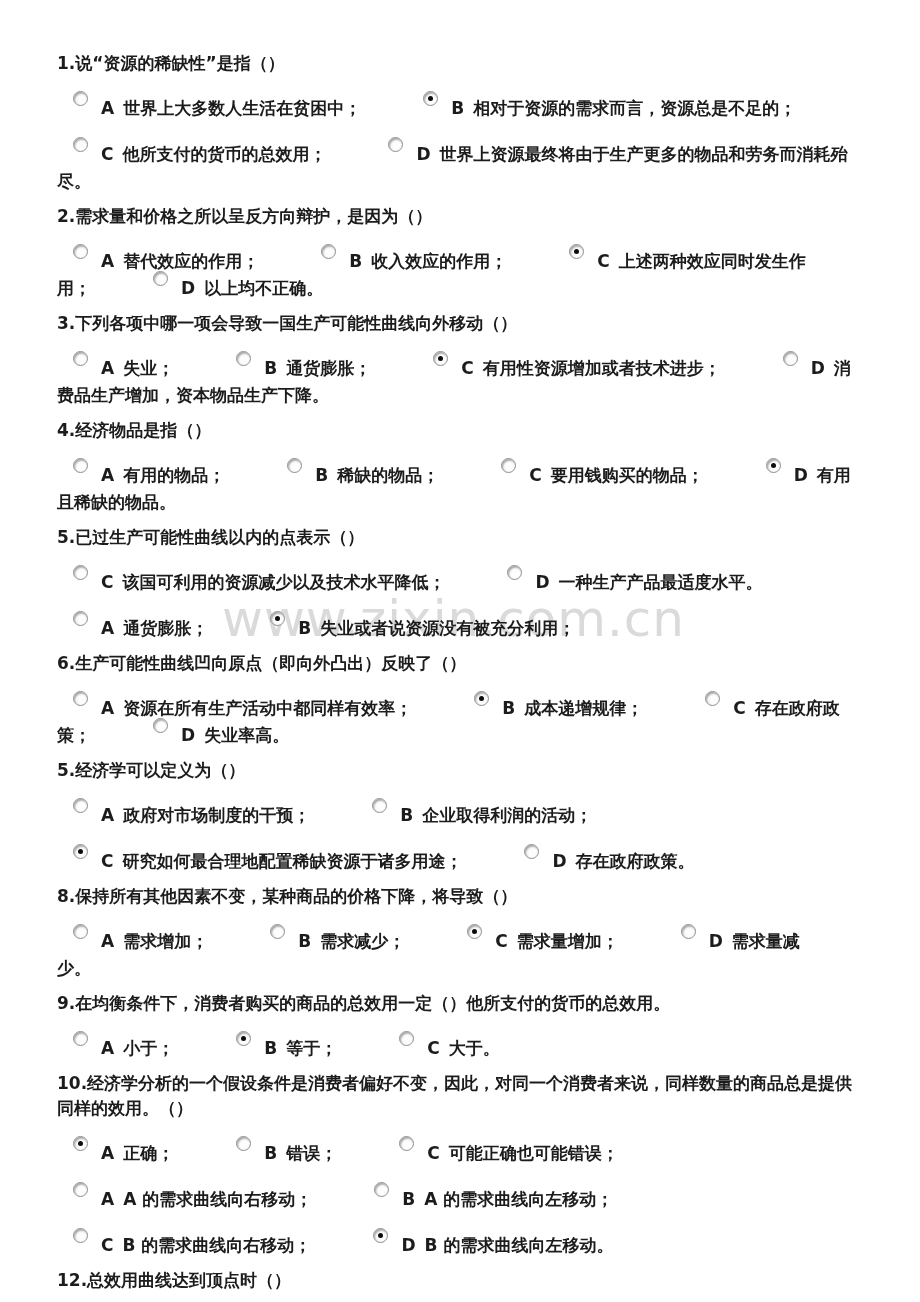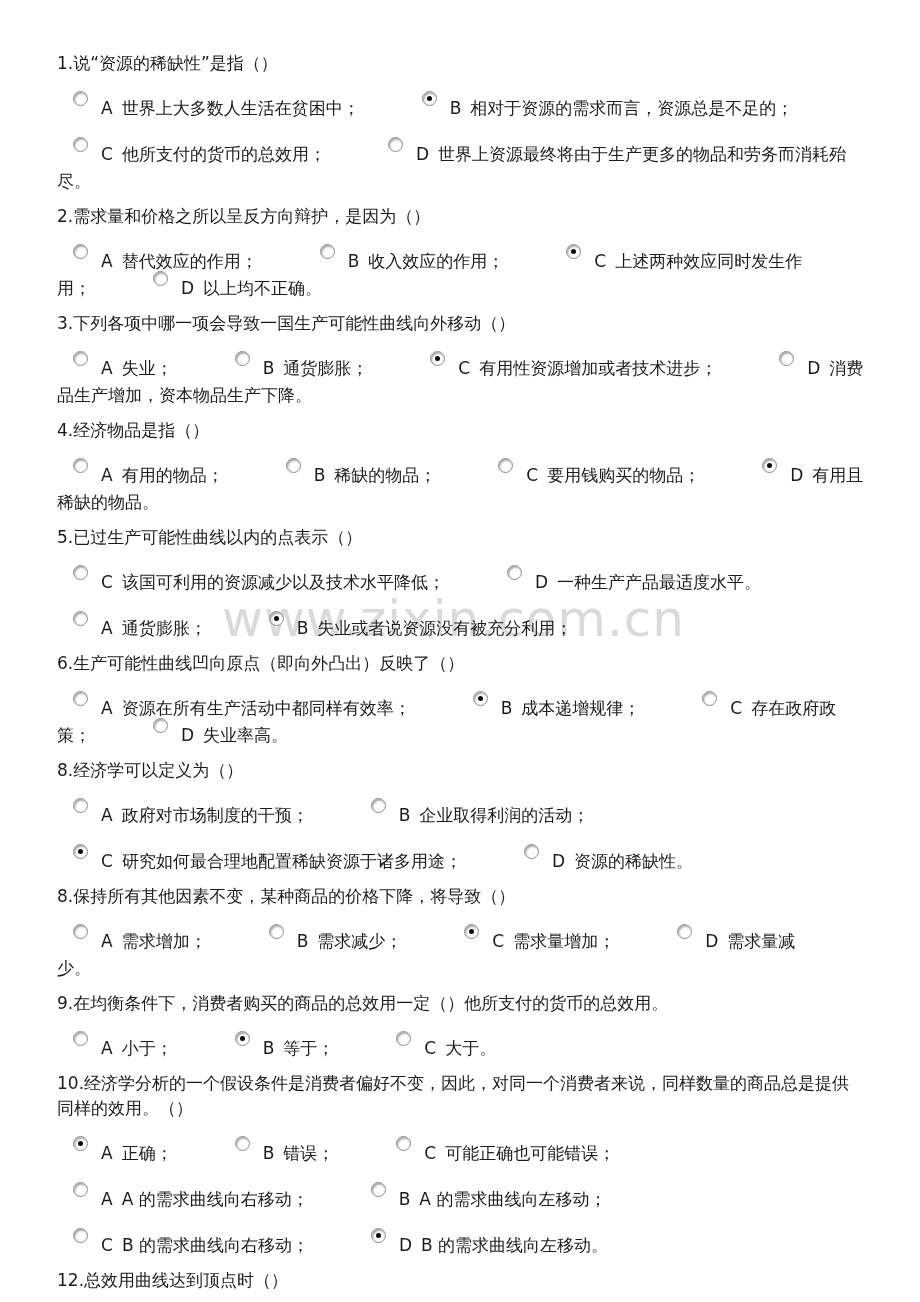--- a/index.html
+++ b/index.html
@@ -26,20 +26,21 @@
     color: #dadada;
     letter-spacing: 1px;
     white-space: nowrap;
     pointer-events: none;
     z-index: 0;
     font-family: "DejaVu Sans", "Liberation Sans", sans-serif;
   }
   #quiz {
     position: relative;
     z-index: 1;
+    font-weight: bold;
   }
   .q-title {
     line-height: 25px;
     margin-top: 9px;
   }
   .opt-row {
     line-height: 27px;
     margin: 12px 0 6px;
     padding-top: 7px;
   }
@@ -100,23 +101,23 @@
     <div class="q">
       <div class="q-title">5.已过生产可能性曲线以内的点表示（）</div>
       <div class="opt-row"><span class="opt"><span class="radio"></span><span class="letter">C</span><span class="opt-text">该国可利用的资源减少以及技术水平降低；</span></span><span class="opt"><span class="radio"></span><span class="letter">D</span><span class="opt-text">一种生产产品最适度水平。</span></span></div>
       <div class="opt-row"><span class="opt"><span class="radio"></span><span class="letter">A</span><span class="opt-text">通货膨胀；</span></span><span class="opt"><span class="radio selected"></span><span class="letter">B</span><span class="opt-text">失业或者说资源没有被充分利用；</span></span></div>
     </div>
     <div class="q">
       <div class="q-title">6.生产可能性曲线凹向原点（即向外凸出）反映了（）</div>
       <div class="opt-row"><span class="opt"><span class="radio"></span><span class="letter">A</span><span class="opt-text">资源在所有生产活动中都同样有效率；</span></span><span class="opt"><span class="radio selected"></span><span class="letter">B</span><span class="opt-text">成本递增规律；</span></span><span class="opt"><span class="radio"></span><span class="letter">C</span><span class="opt-text">存在政府政策；</span></span><span class="opt"><span class="radio"></span><span class="letter">D</span><span class="opt-text">失业率高。</span></span></div>
     </div>
     <div class="q">
-      <div class="q-title">8.经济学可以定义为（）</div>
+      <div class="q-title">5.经济学可以定义为（）</div>
       <div class="opt-row"><span class="opt"><span class="radio"></span><span class="letter">A</span><span class="opt-text">政府对市场制度的干预；</span></span><span class="opt"><span class="radio"></span><span class="letter">B</span><span class="opt-text">企业取得利润的活动；</span></span></div>
-      <div class="opt-row"><span class="opt"><span class="radio selected"></span><span class="letter">C</span><span class="opt-text">研究如何最合理地配置稀缺资源于诸多用途；</span></span><span class="opt"><span class="radio"></span><span class="letter">D</span><span class="opt-text">资源的稀缺性。</span></span></div>
+      <div class="opt-row"><span class="opt"><span class="radio selected"></span><span class="letter">C</span><span class="opt-text">研究如何最合理地配置稀缺资源于诸多用途；</span></span><span class="opt"><span class="radio"></span><span class="letter">D</span><span class="opt-text">存在政府政策。</span></span></div>
     </div>
     <div class="q">
       <div class="q-title">8.保持所有其他因素不变，某种商品的价格下降，将导致（）</div>
       <div class="opt-row"><span class="opt"><span class="radio"></span><span class="letter">A</span><span class="opt-text">需求增加；</span></span><span class="opt"><span class="radio"></span><span class="letter">B</span><span class="opt-text">需求减少；</span></span><span class="opt"><span class="radio selected"></span><span class="letter">C</span><span class="opt-text">需求量增加；</span></span><span class="opt"><span class="radio"></span><span class="letter">D</span><span class="opt-text">需求量减少。</span></span></div>
     </div>
     <div class="q">
       <div class="q-title">9.在均衡条件下，消费者购买的商品的总效用一定（）他所支付的货币的总效用。</div>
       <div class="opt-row"><span class="opt"><span class="radio"></span><span class="letter">A</span><span class="opt-text">小于；</span></span><span class="opt"><span class="radio selected"></span><span class="letter">B</span><span class="opt-text">等于；</span></span><span class="opt"><span class="radio"></span><span class="letter">C</span><span class="opt-text">大于。</span></span></div>
     </div>
     <div class="q">

